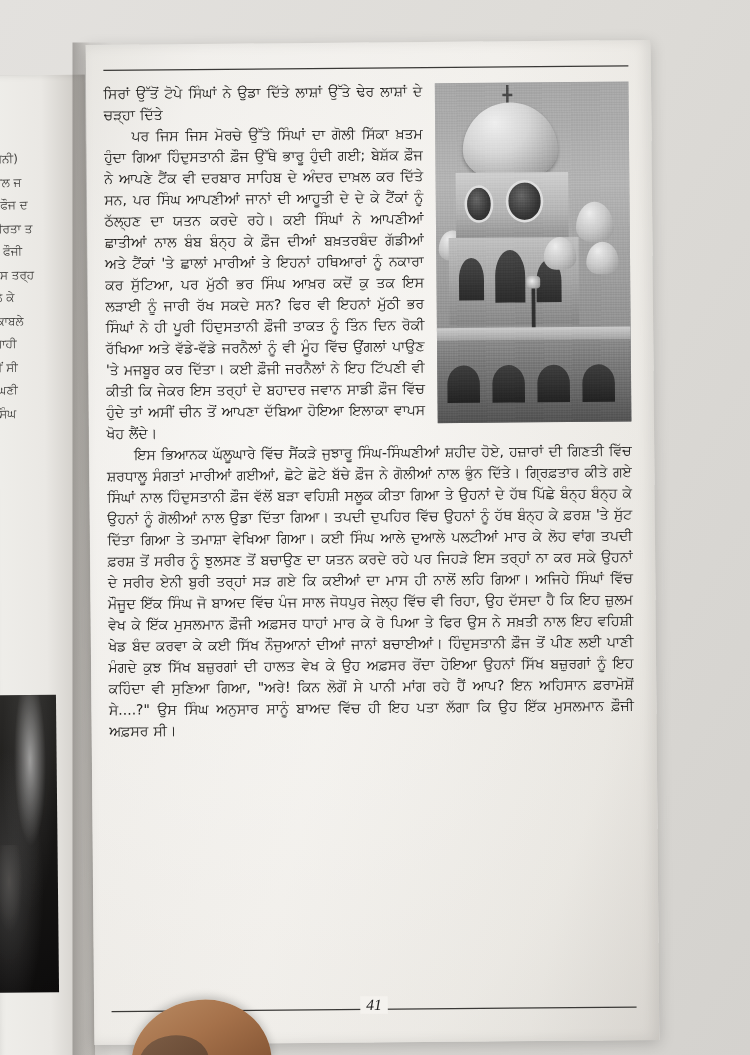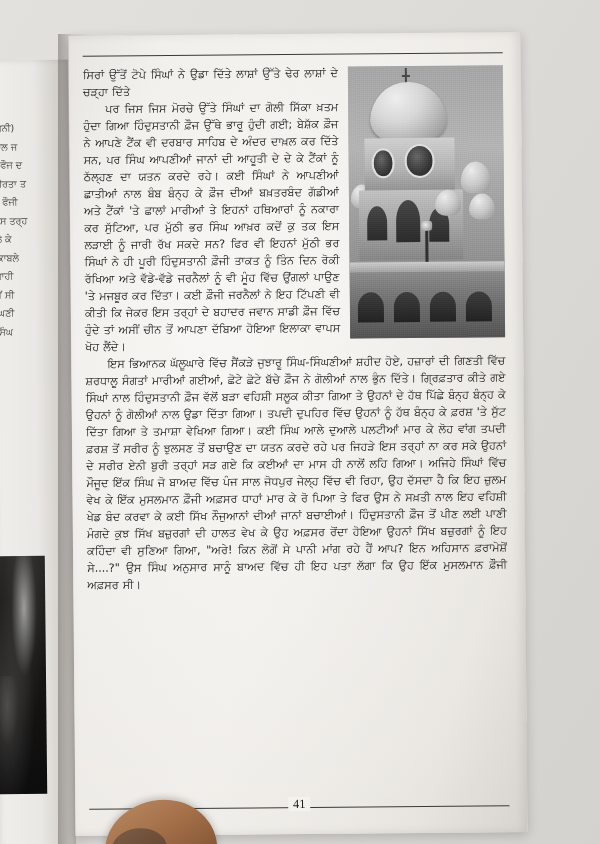--- a/index.html
+++ b/index.html
@@ -257,20 +257,21 @@
     top: -11px;
     text-align: center;
     font-family: "Liberation Serif", serif;
     font-size: 12.5px;
     color: #222120;
     background: transparent;
   }
   .folio-num span {
     background: #f4f2ee;
     padding: 0 5px;
+    font-style: italic;
   }
 
   
   .thumb {
     position: absolute;
     left: 104px;
     bottom: -30px;
     width: 112px;
     height: 74px;
     border-radius: 54% 50% 46% 48% / 68% 70% 34% 32%;

